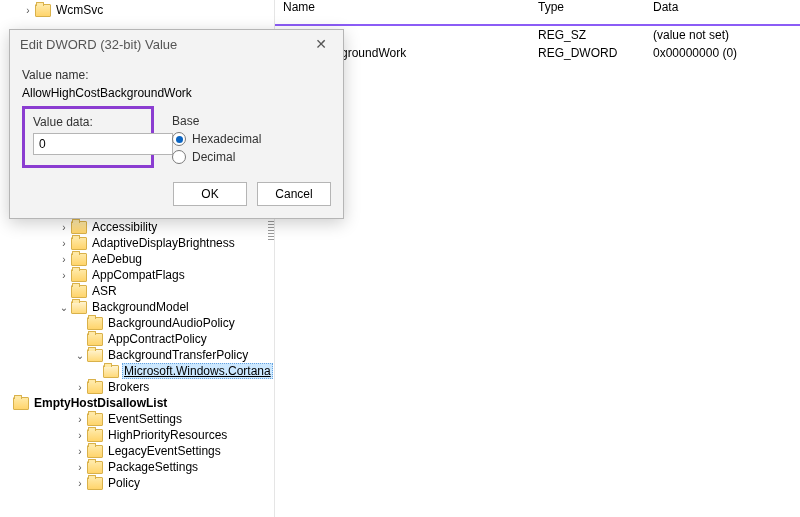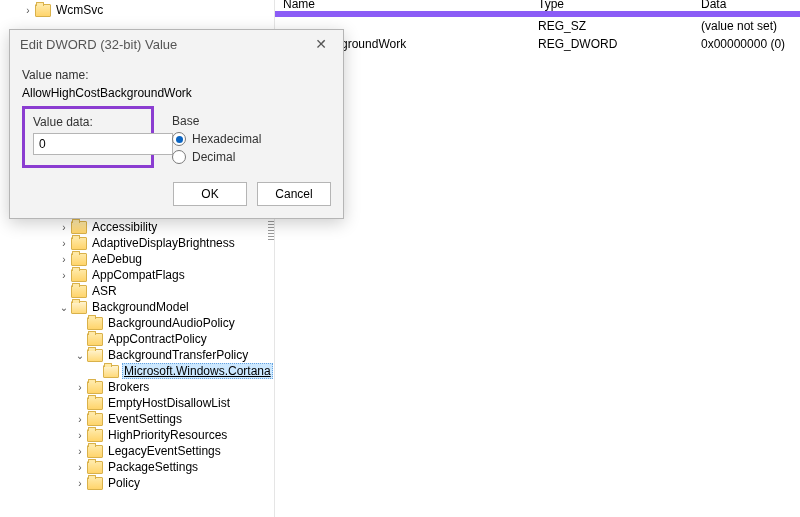--- a/index.html
+++ b/index.html
@@ -16,25 +16,25 @@
   .tree-row.selected .label { background: #cce8ff; border: 1px dotted #66a3e0; padding: 0 1px; }
   .twisty { width: 12px; text-align: center; color: #555; font-size: 10px; user-select: none; }
   .twisty.empty { visibility: hidden; }
   .folder { width: 16px; height: 13px; margin: 0 3px 0 1px; display: inline-block; background: linear-gradient(#ffe9a6, #ffd46b); border: 1px solid #d9b14a; border-radius: 1px; position: relative; }
   .folder::before { content: ""; position: absolute; top: -3px; left: 0; width: 6px; height: 3px; background: #ffe9a6; border: 1px solid #d9b14a; border-bottom: none; border-radius: 1px 1px 0 0; }
   .folder.open { background: linear-gradient(#fff3cf,#ffda7a); }
   .tree-row .label { padding: 0 2px; }
   .vsplit-handle { position:absolute; right:0; top:200px; width:6px; height:40px; background: repeating-linear-gradient(#999,#999 1px,transparent 1px,transparent 3px); cursor: col-resize; }
 
   
-  .list-header { display: flex; height: 17px; align-items: flex-end; border-bottom: 6px solid #8b5cf6; }
+  .list-header { display: flex; height: 26px; align-items: flex-start; border-bottom: 2px solid #8b5cf6; }
   .list-header .col { padding: 0 8px; color: #000; font-size: 12px; border-right: 1px solid transparent; }
   .col-name { width: 255px; }
   .col-type { width: 115px; }
-  .col-data { flex: 1; margin-left: 48px; }
+  .col-data { flex: 1; }
   .list-row { display: flex; height: 18px; align-items: center; }
   .list-row .col { padding: 0 8px; }
 
   
   .dialog { position: absolute; left: 9px; top: 29px; width: 335px; background: #f3f3f3; border: 1px solid #b5b5b5; box-shadow: 0 4px 16px rgba(0,0,0,.2); }
   .dialog-title { display: flex; align-items: center; height: 28px; padding: 0 10px; color: #555; font-size: 13px; }
   .dialog-title .spacer { flex: 1; }
   .dialog-close { width: 24px; height: 24px; display:flex; align-items:center; justify-content:center; color:#555; font-size: 14px; cursor: pointer; }
   .dialog-body { padding: 6px 12px 10px 12px; font-size: 12px; color: #333; }
   .field-label { margin: 4px 0 4px 0; }
@@ -121,21 +121,21 @@
           <span class="twisty empty">›</span>
           <span class="folder open"></span>
           <span class="label">Microsoft.Windows.Cortana</span>
         </div>
 
       <div class="tree-row" style="padding-left: 74px;">
           <span class="twisty">›</span>
           <span class="folder"></span>
           <span class="label">Brokers</span>
         </div>
-      <div class="tree-row" style="padding-left: 74px;">
+      <div class="tree-row" style=" font-weight: bold;">
           <span class="twisty empty">›</span>
           <span class="folder"></span>
           <span class="label">EmptyHostDisallowList</span>
         </div>
       <div class="tree-row" style="padding-left: 74px;">
           <span class="twisty">›</span>
           <span class="folder"></span>
           <span class="label">EventSettings</span>
         </div>
       <div class="tree-row" style="padding-left: 74px;">

